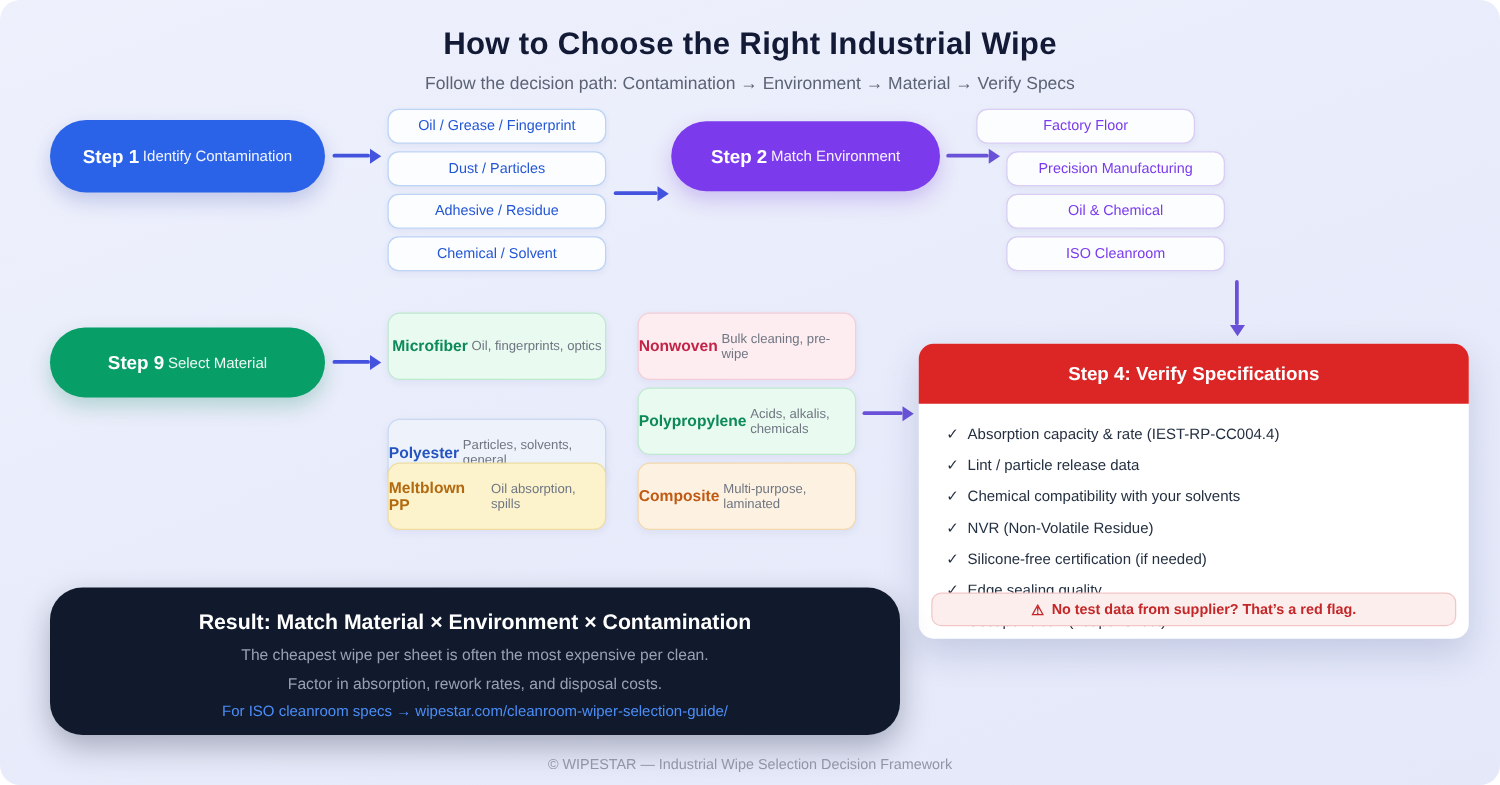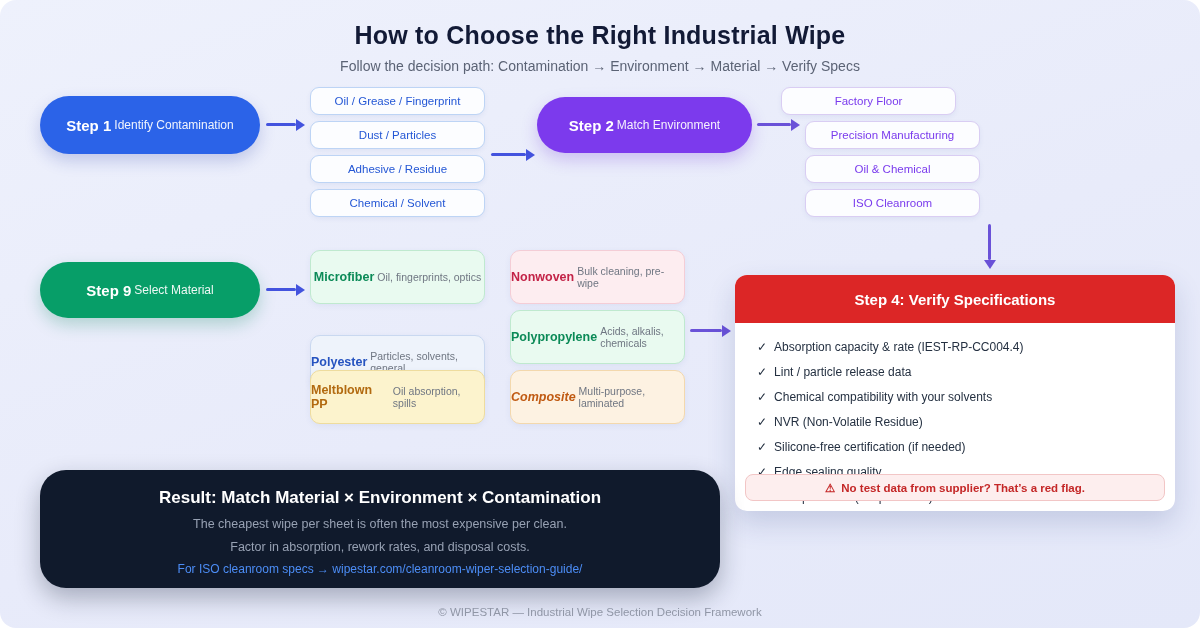--- a/index.html
+++ b/index.html
@@ -30,21 +30,21 @@
   .opt.purple{border:1px solid #d9cdf3;color:#7a3bed;}
 
   .mat{position:absolute;width:175px;height:54px;border-radius:10px;display:flex;flex-direction:row;
     align-items:center;justify-content:center;gap:3px;box-shadow:0 2px 6px rgba(60,80,160,.07);}
   .mat .name{font-weight:bold;font-size:12.5px;}
   .mat .desc{font-size:10.5px;color:#6f7682;}
   .t-green{background:#e9faf0;border:1px solid #bfe9cf;} .t-green .name{color:#0b8a57;}
   .t-blue{background:#eef3fb;border:1px solid #c9d8f0;} .t-blue .name{color:#2553c0;}
   .t-yellow{background:#fcf3cd;border:1px solid #eedc9e;} .t-yellow .name{color:#b26a10;}
   .t-pink{background:#fdedf0;border:1px solid #f4cdd6;} .t-pink .name{color:#c32347;}
-  .t-orange{background:#fdf2e2;border:1px solid #f3d8ad;} .t-orange .name{color:#c05a12;font-style:italic;}
+  .t-orange{background:#fdf2e2;border:1px solid #f3d8ad;} .t-orange .name{color:#c05a12;}
 
   #step4{position:absolute;left:735px;top:275px;width:440px;height:236px;background:#fff;
     border-radius:12px;box-shadow:0 12px 28px rgba(40,60,130,.18);}
   .step4-header{height:48px;background:var(--step4);border-radius:12px 12px 0 0;display:flex;
     align-items:center;justify-content:center;color:#fff;font-weight:bold;font-size:15px;}
   .step4-body{padding:11px 16px 0 22px;}
   .check-row{display:flex;align-items:center;gap:7px;height:25px;font-size:12px;color:#243041;}
   .check-row .tick{font-size:12px;color:#243041;}
   .warning{position:absolute;left:10px;right:10px;bottom:10px;height:27px;background:#fdeeee;
     border:1px solid #f2c6c6;border-radius:8px;display:flex;align-items:center;justify-content:center;

